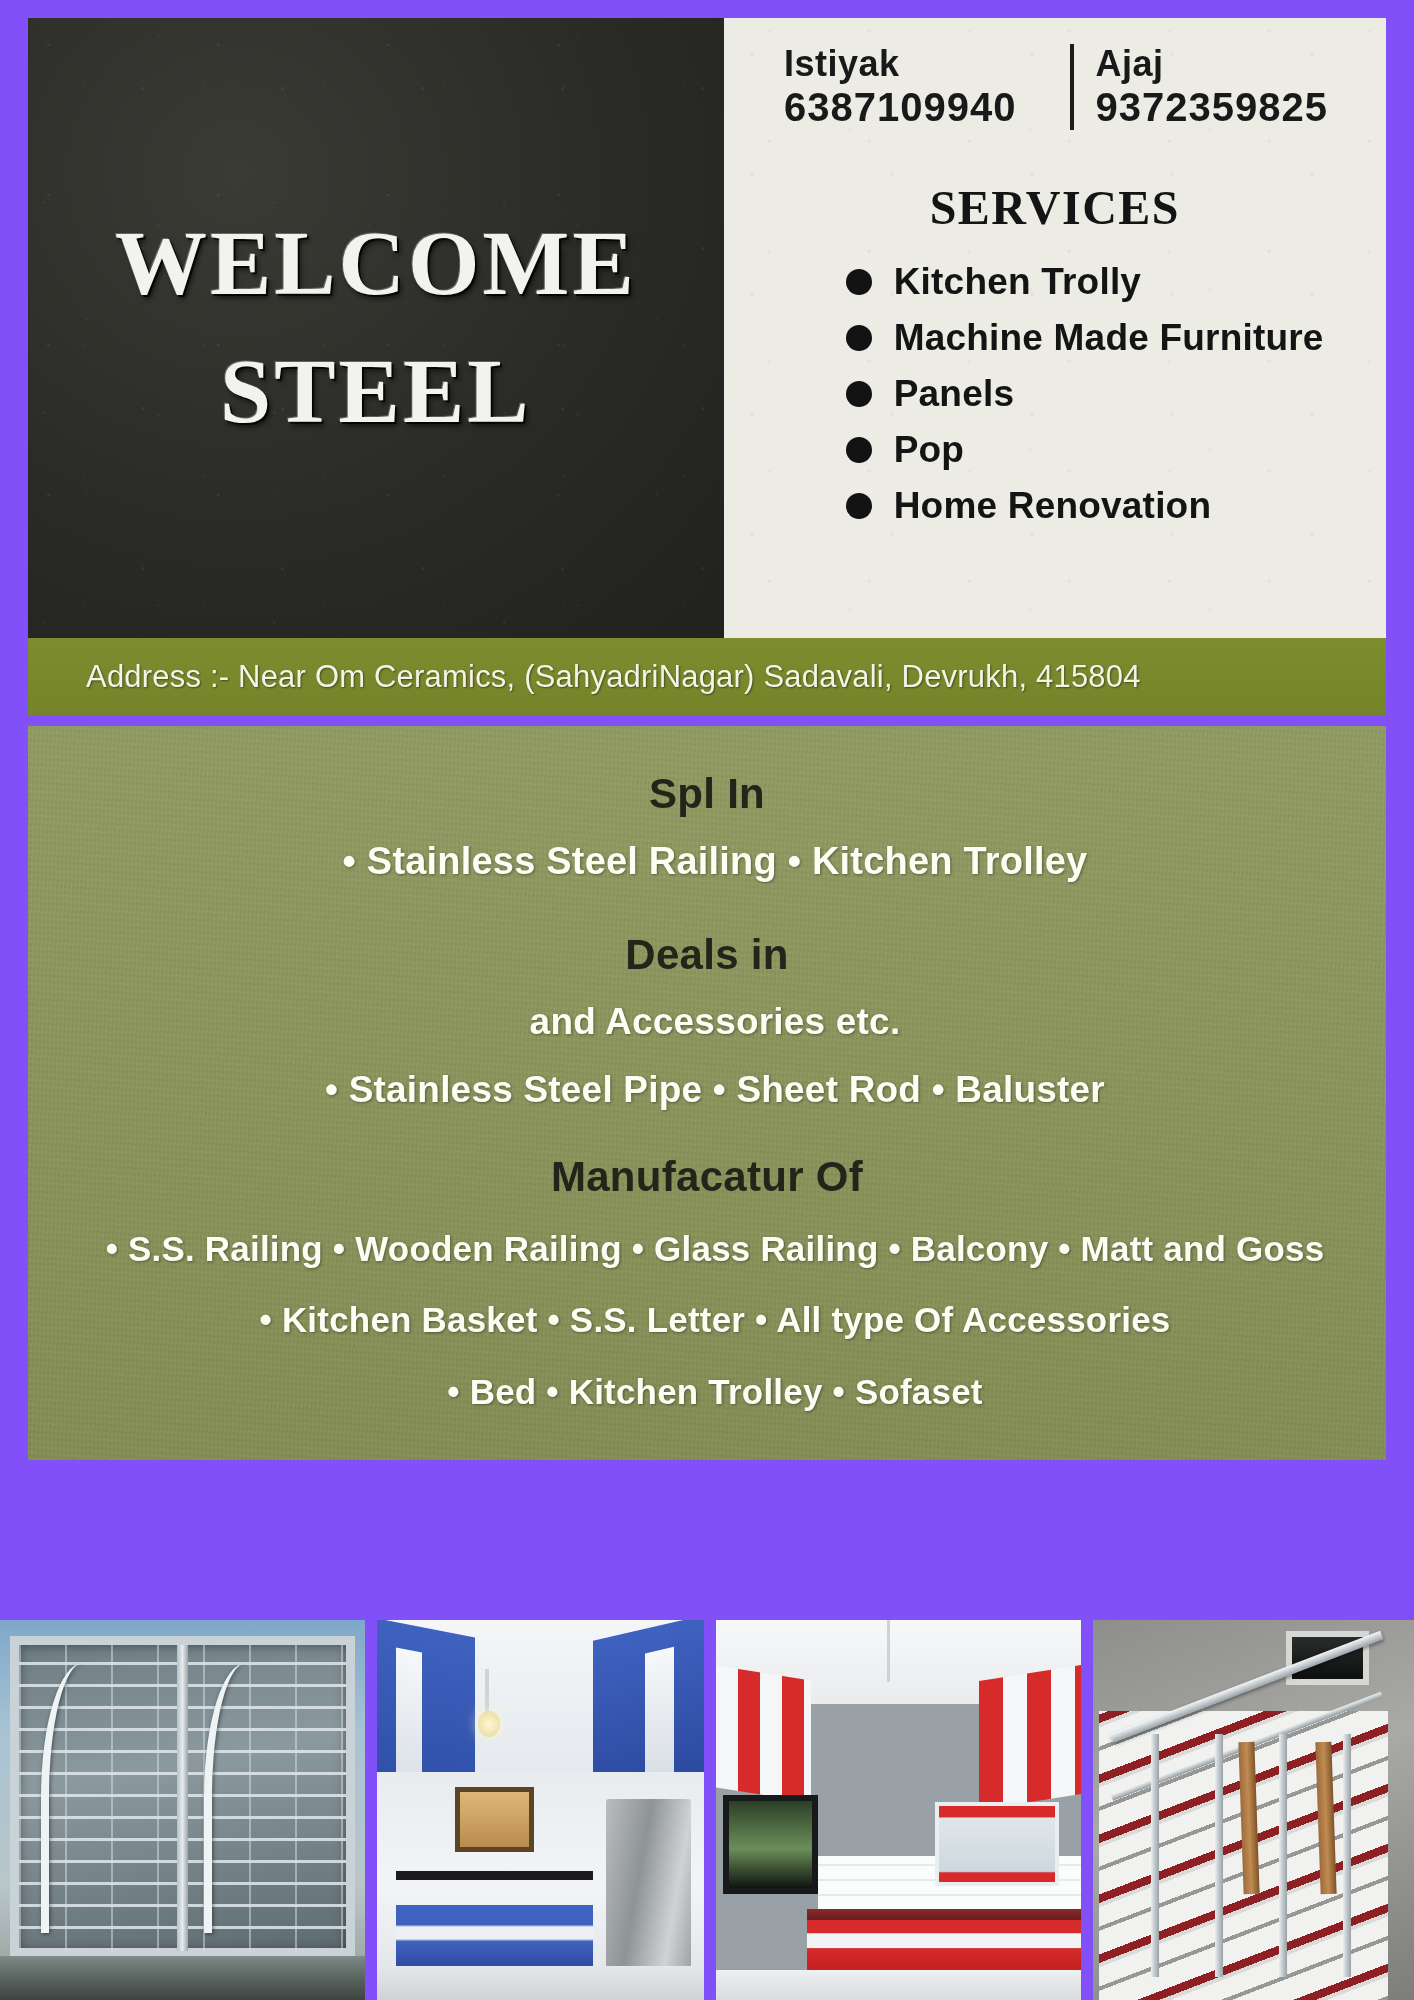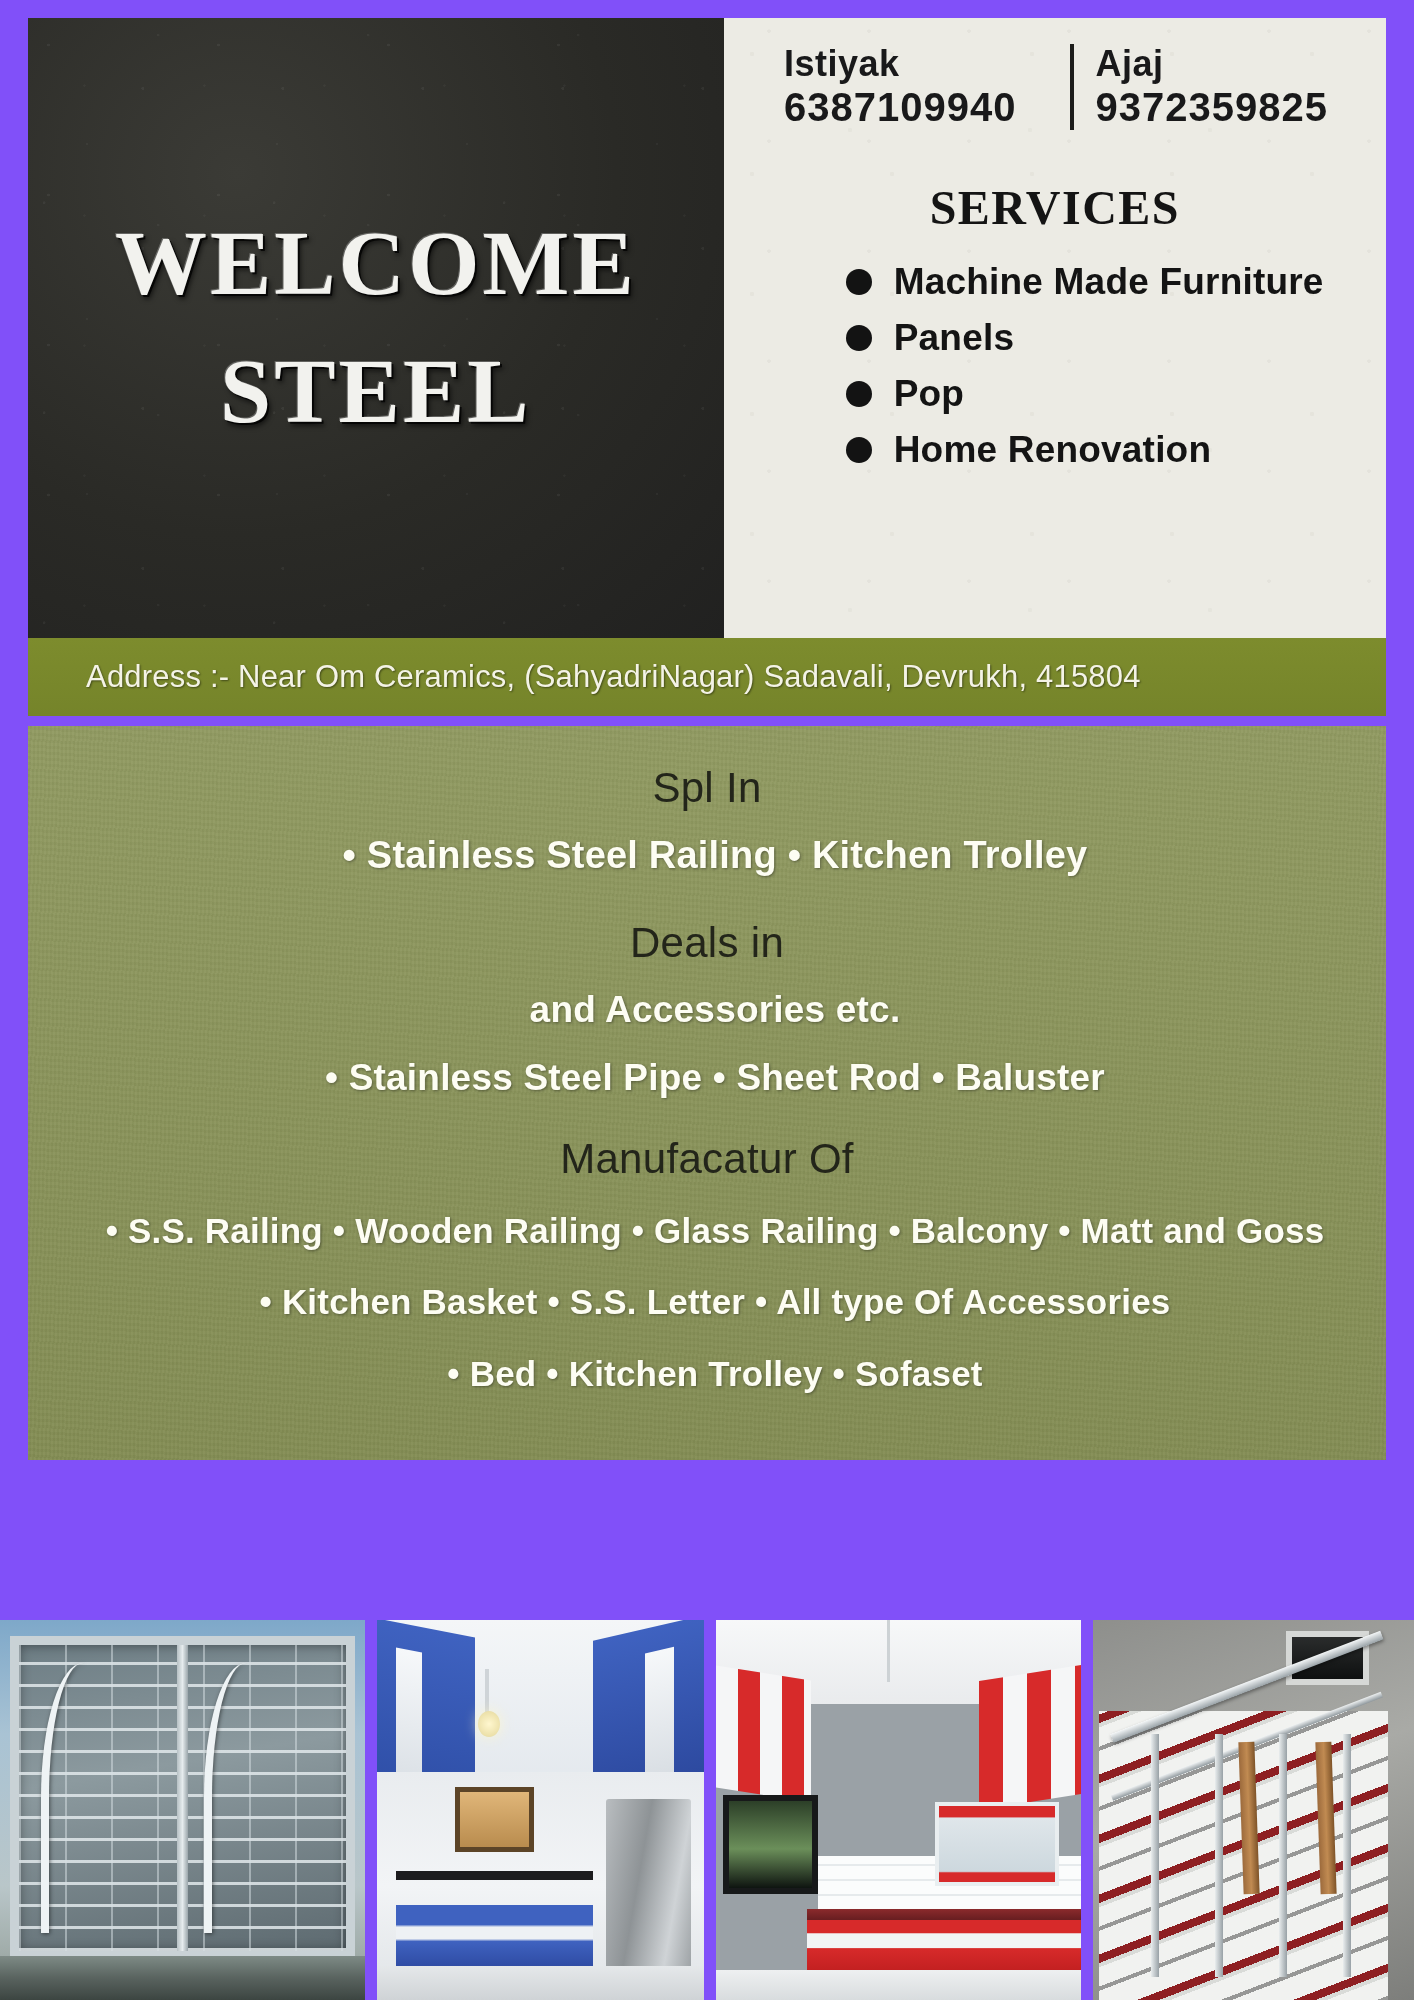--- a/index.html
+++ b/index.html
@@ -160,24 +160,24 @@
     background-image:
       linear-gradient(180deg, rgba(255,255,255,.05) 0%, rgba(0,0,0,.05) 100%),
       repeating-linear-gradient(92deg, rgba(255,255,255,.025) 0 2px, rgba(0,0,0,.02) 2px 4px),
       repeating-linear-gradient(4deg, rgba(255,255,255,.02) 0 3px, rgba(0,0,0,.018) 3px 6px);
     text-align:center;
     padding-top:34px;
     overflow:hidden;
   }
   .gp-head{
     font-size:42px;
-    font-weight:400;
+    font-weight:700;
     color:#23251a;
     letter-spacing:.3px;
-    margin-top:4px;
+    margin-top:10px;
   }
   .gp-sub{
     font-size:38px;
     font-weight:700;
     color:#fdfdf3;
     letter-spacing:.2px;
     text-shadow:1px 1px 3px rgba(0,0,0,.38);
     margin-top:18px;
     line-height:1.35;
     padding-left:16px;
@@ -422,20 +422,24 @@
         </div>
         <div class="contact">
           <div class="contact-name">Ajaj</div>
           <div class="contact-phone">9372359825</div>
         </div>
       </div>
 
       <div class="services-title">SERVICES</div>
 
       <ul class="services-list">
+        <li>
+          <span class="bullet"></span>
+          <span class="svc-label">Kitchen Trolly</span>
+        </li>
         <li>
           <span class="bullet"></span>
           <span class="svc-label">Machine Made Furniture</span>
         </li>
         <li>
           <span class="bullet"></span>
           <span class="svc-label">Panels</span>
         </li>
         <li>
           <span class="bullet"></span>

